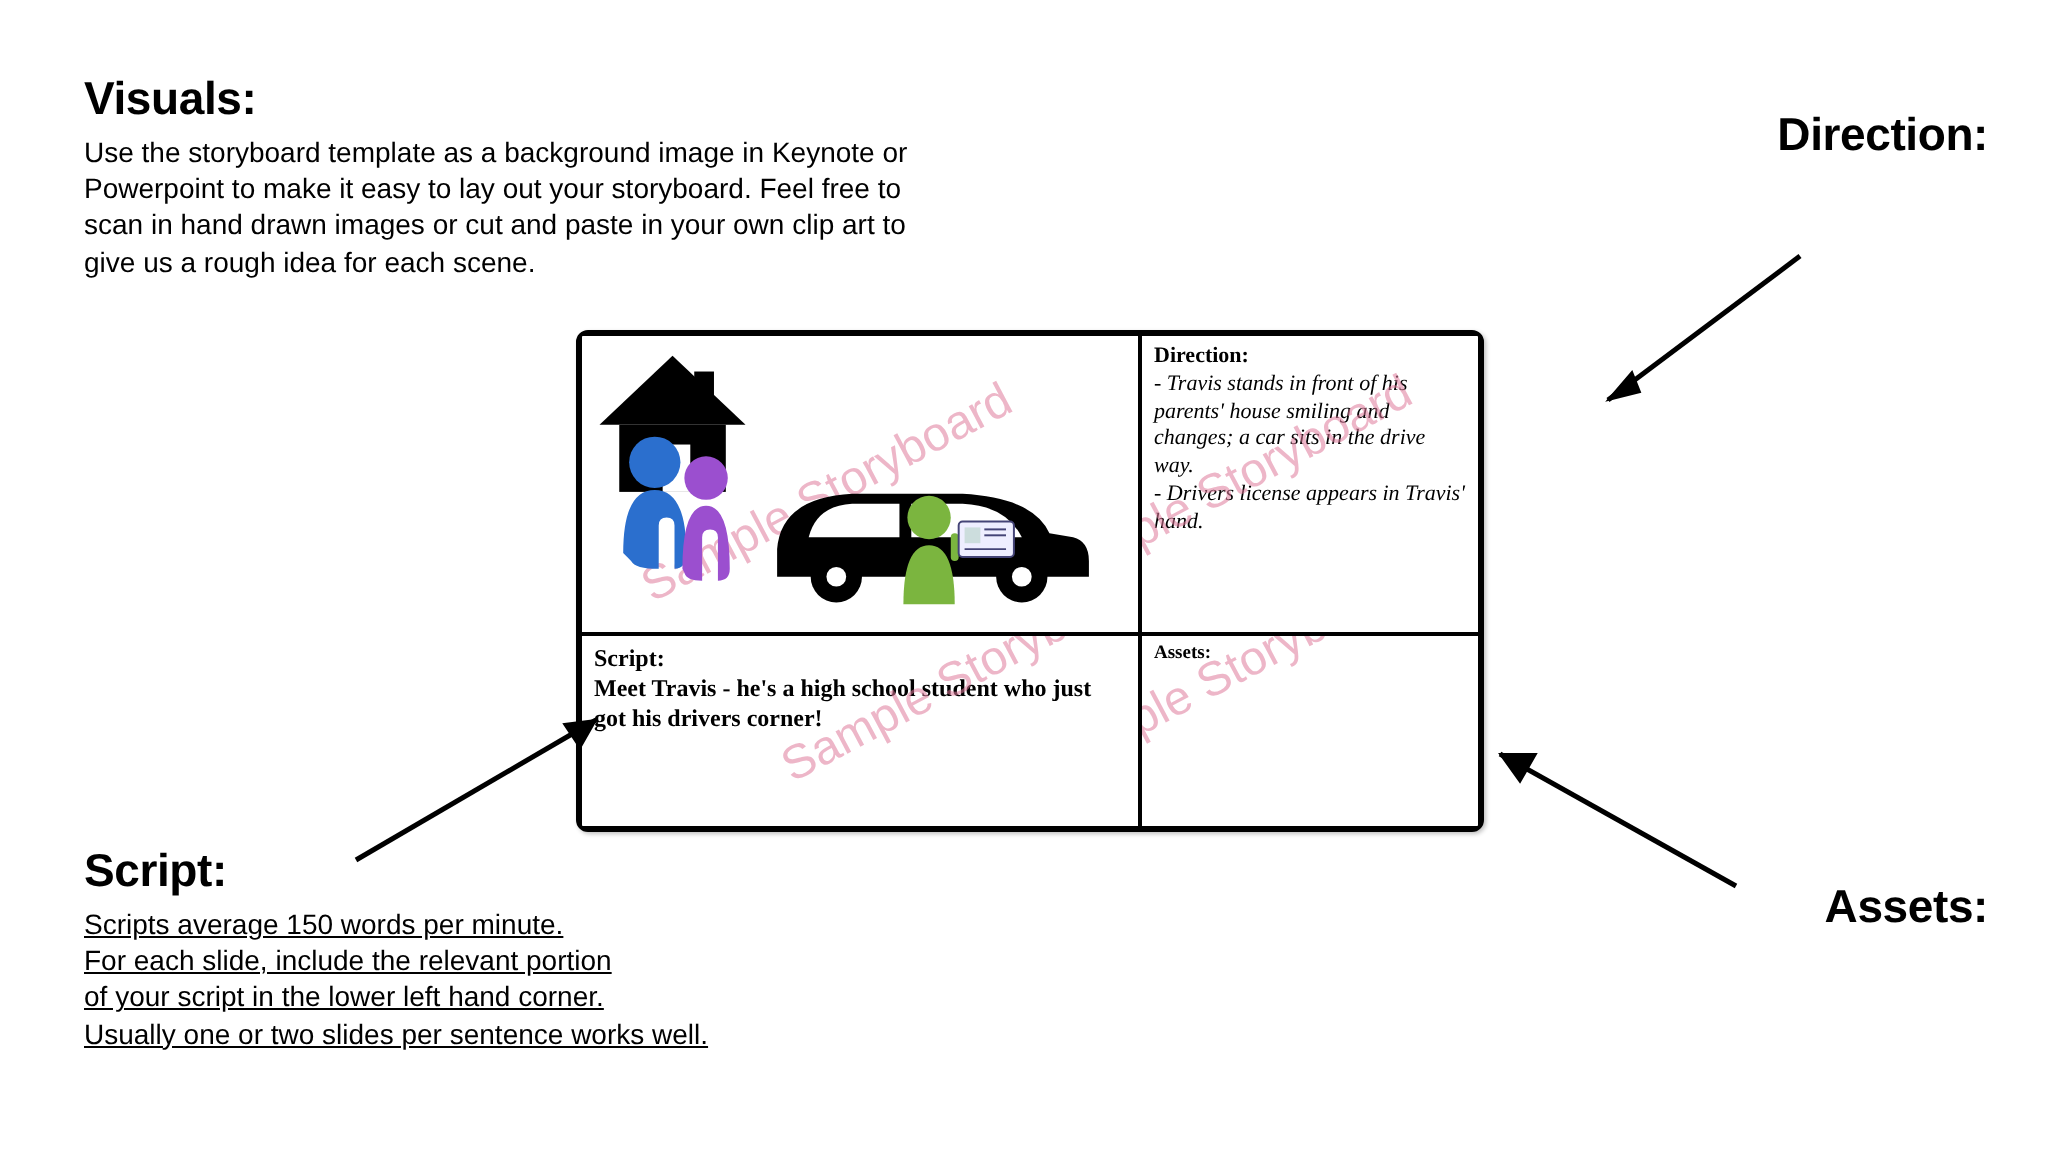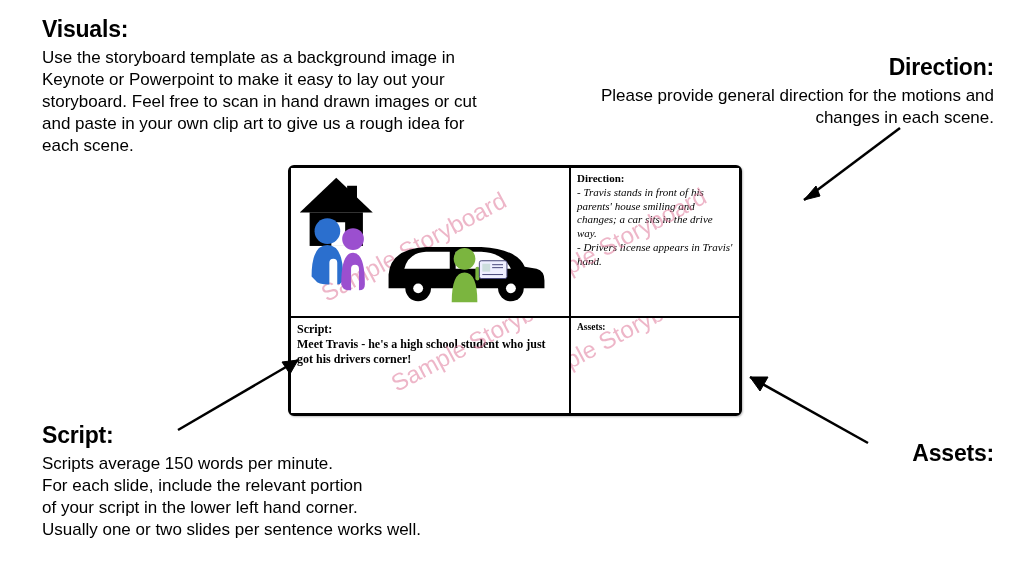--- a/index.html
+++ b/index.html
@@ -14,25 +14,25 @@
   .callout {
     position: absolute;
   }
   .callout h2 {
     font-size: 23px;
     font-weight: 700;
     margin-bottom: 4px;
     letter-spacing: -0.2px;
   }
   .callout p {
-    font-size: 17px;
+    font-size: 14px;
     line-height: 1.3;
     font-weight: 400;
   }
-  #visuals-callout { top: 16px; left: 42px; width: 440px; }
+  #visuals-callout { top: 36px; left: 42px; width: 440px; }
   #direction-callout { top: 54px; right: 36px; width: 430px; text-align: right; }
   #script-callout { top: 422px; left: 42px; width: 400px; }
   #assets-callout { top: 440px; right: 36px; width: 440px; text-align: right; }
 
   
   .storyboard {
     position: absolute;
     top: 165px;
     left: 288px;
     width: 454px;
@@ -81,26 +81,25 @@
 </head>
 <body>
 
 <div class="callout" id="visuals-callout">
   <h2>Visuals:</h2>
   <p>Use the storyboard template as a background image in Keynote or Powerpoint to make it easy to lay out your storyboard. Feel free to scan in hand drawn images or cut and paste in your own clip art to give us a rough idea for each scene.</p>
 </div>
 
 <div class="callout" id="direction-callout">
   <h2>Direction:</h2>
-  <p>Please provide general direction for the motions and changes in each scene.</p>
 </div>
 
 <div class="callout" id="script-callout">
   <h2>Script:</h2>
-  <p style="white-space:pre-line;">Scripts average 150 words per minute.
+  <p style="white-space:pre-line;text-decoration:underline;">Scripts average 150 words per minute.
 For each slide, include the relevant portion
 of your script in the lower left hand corner.
 Usually one or two slides per sentence works well.</p>
 </div>
 
 <div class="callout" id="assets-callout">
   <h2>Assets:</h2>
 </div>
 
 <div class="storyboard">

